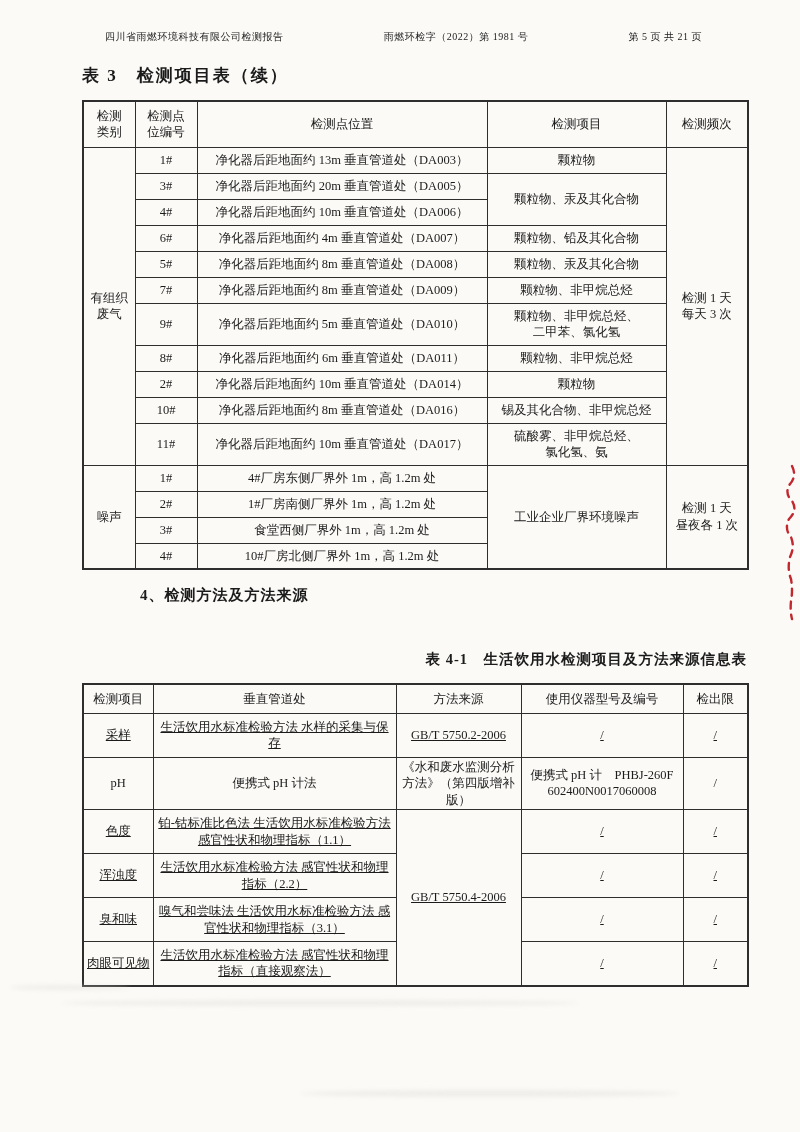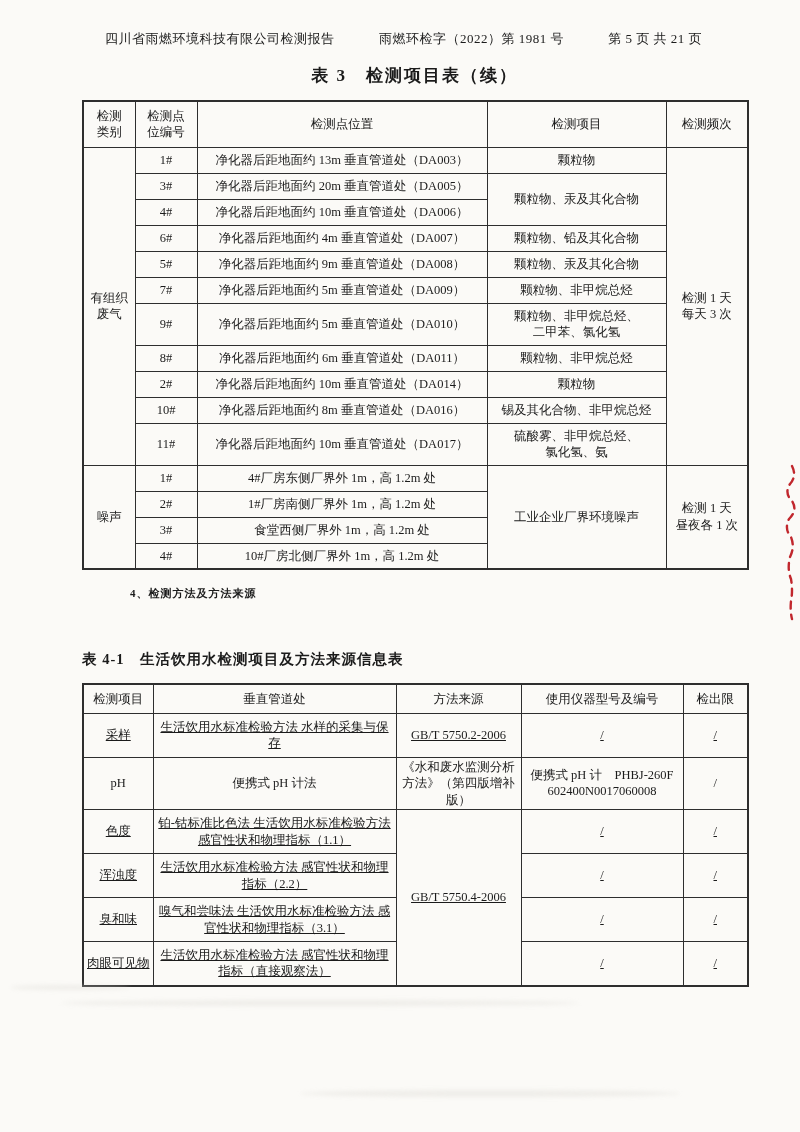--- a/index.html
+++ b/index.html
@@ -10,38 +10,38 @@
     margin:0 auto;
     background:#fbfaf7;
     font-family:"Liberation Serif","DejaVu Serif",serif;
     color:#1b1b1b;
     overflow:hidden;
   }
   
   .page-header{
     position:absolute;top:30px;left:105px;width:597px;
     display:flex;justify-content:space-between;align-items:baseline;
-    font-size:13px;letter-spacing:.5px;white-space:nowrap;
+    font-size:10px;letter-spacing:.5px;white-space:nowrap;
   }
   
   .t3-title{
     position:absolute;top:64px;left:82px;width:665px;
-    text-align:center;font-size:17px;font-weight:bold;letter-spacing:2px;
+    font-size:17px;font-weight:bold;letter-spacing:2px;
   }
   .sec4-heading{
-    position:absolute;top:586px;left:130px;
-    font-size:11px;font-weight:bold;letter-spacing:1px;
+    position:absolute;top:586px;left:140px;
+    font-size:15px;font-weight:bold;letter-spacing:1px;
   }
   .sec4-para{
     position:absolute;top:621px;left:148px;
     font-size:13.5px;letter-spacing:.5px;
   }
   .t41-title{
     position:absolute;top:650px;left:82px;width:665px;
-    text-align:left;font-size:14.5px;font-weight:bold;letter-spacing:1px;
+    text-align:right;font-size:14.5px;font-weight:bold;letter-spacing:1px;
   }
   
   table{border-collapse:collapse;table-layout:fixed;padding-left:43px;}
   th,td{
     border:1px solid #2e2e2e;
     text-align:center;vertical-align:middle;
     font-size:12.5px;line-height:1.32;
     padding:1px 3px;
     white-space:pre-line;
     font-weight:normal;
@@ -113,26 +113,26 @@
       <td>4#</td>
       <td class="loc-cell">净化器后距地面约 10m 垂直管道处（DA006）</td>
     </tr>
     <tr class="h1">
       <td>6#</td>
       <td class="loc-cell">净化器后距地面约 4m 垂直管道处（DA007）</td>
       <td>颗粒物、铅及其化合物</td>
     </tr>
     <tr class="h1">
       <td>5#</td>
-      <td class="loc-cell">净化器后距地面约 9m 垂直管道处（DA008）</td>
+      <td class="loc-cell">净化器后距地面约 8m 垂直管道处（DA008）</td>
       <td>颗粒物、汞及其化合物</td>
     </tr>
     <tr class="h1">
       <td>7#</td>
-      <td class="loc-cell">净化器后距地面约 5m 垂直管道处（DA009）</td>
+      <td class="loc-cell">净化器后距地面约 8m 垂直管道处（DA009）</td>
       <td>颗粒物、非甲烷总烃</td>
     </tr>
     <tr class="h2">
       <td>9#</td>
       <td class="loc-cell">净化器后距地面约 5m 垂直管道处（DA010）</td>
       <td>颗粒物、非甲烷总烃、
 二甲苯、氯化氢</td>
     </tr>
     <tr class="h1">
       <td>8#</td>

